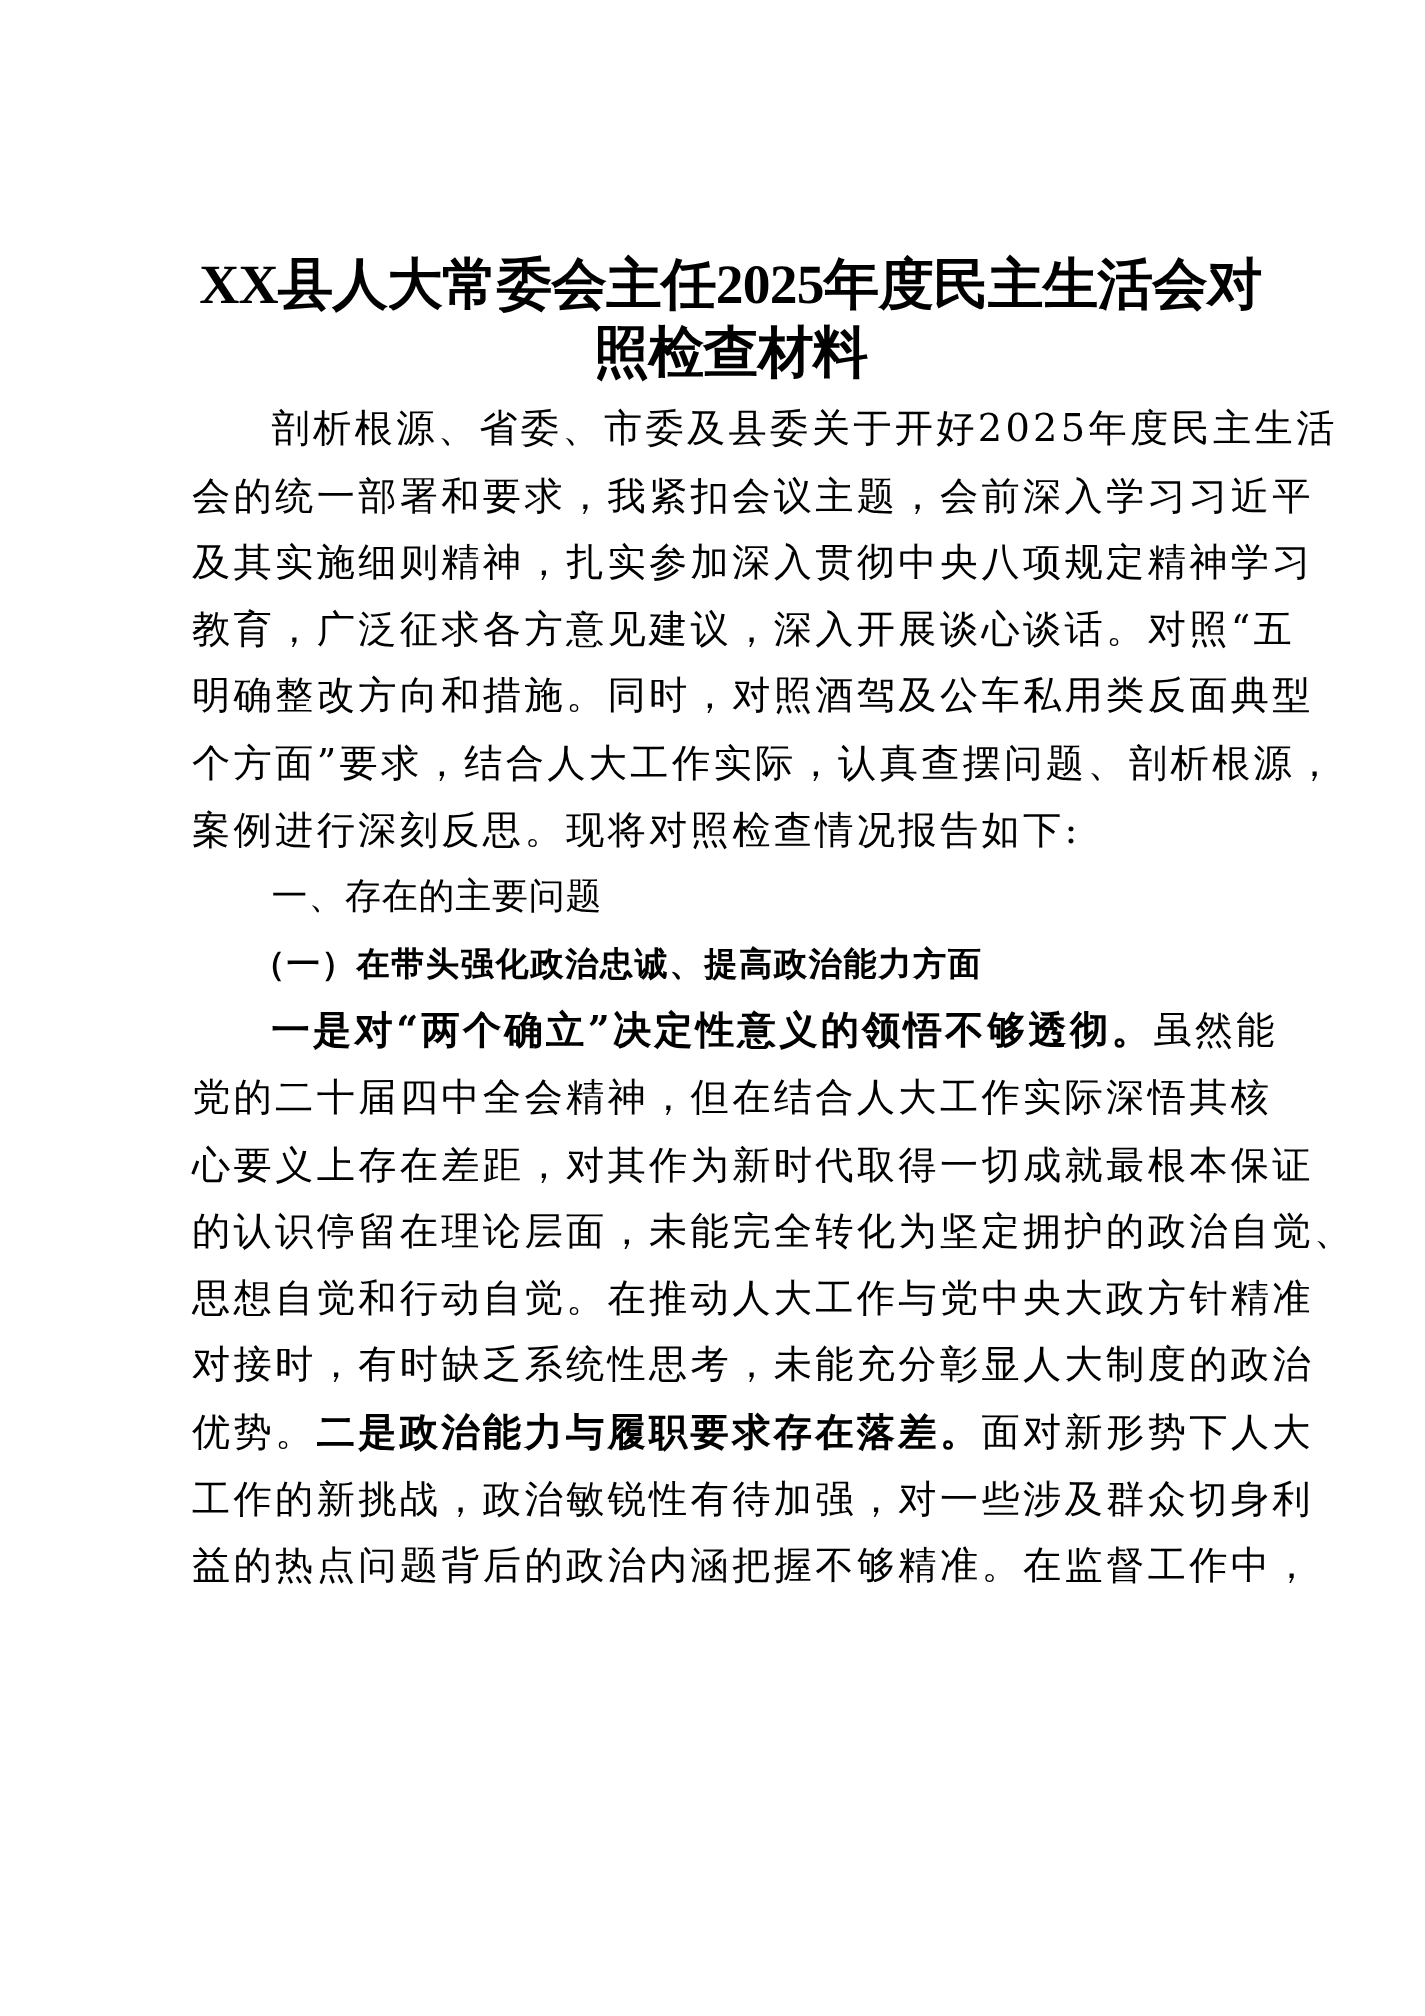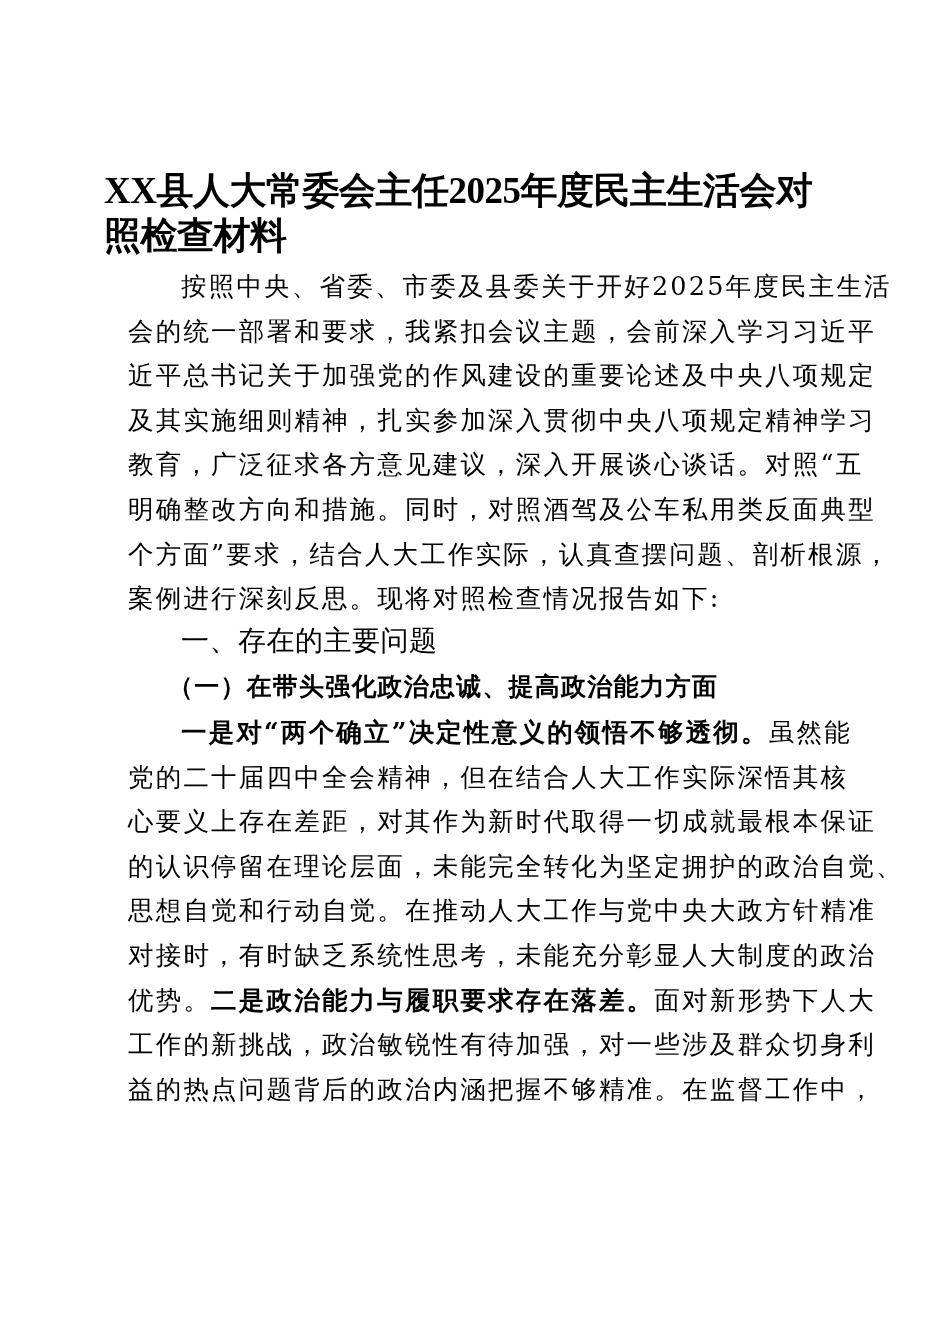--- a/index.html
+++ b/index.html
@@ -16,23 +16,24 @@
       font-family: "DejaVu Serif", "Liberation Serif", serif;
     }
     .page {
       position: absolute;
       left: 0; top: 0;
       width: 950px; height: 1344px;
       background: #ffffff;
     }
     .title {
       position: absolute;
-      left: 104px;
+      left: 122px;
       width: 730px;
       top: 168px;
+      text-align: center;
       font-family: "Liberation Serif", "DejaVu Serif", serif;
       font-weight: bold;
       font-size: 37px;
       line-height: 45px;
       letter-spacing: -0.5px;
     }
     .body {
       position: absolute;
       left: 128px;
       top: 264px;
@@ -41,46 +42,45 @@
       line-height: 44.6px;
       letter-spacing: 2.2px;
     }
     .line {
       display: block;
       white-space: nowrap;
       height: 44.6px;
     }
     .indent { padding-left: 53px; }
     .h1 {
-      font-family: Liberation Mono, monospace;
-      font-size: 28px;
+      font-family: Liberation Serif, serif;
+      font-size: 24px;
       letter-spacing: 0.5px;
     }
     .h2 {
       font-weight: bold;
-      font-size: 25px;
+      font-size: 22px;
       letter-spacing: 1.2px;
       padding-left: 40px;
     }
     .b { font-weight: bold; text-align: center; }
   </style>
 </head>
 <body>
 
 <div class="page">
 
   <div class="title">
     <div>XX县人大常委会主任2025年度民主生活会对</div>
     <div>照检查材料</div>
   </div>
 
   <div class="body">
-    <span class="line indent">按照中央、省委、市委及县委关于开好2025年度民主生活</span>
+    <span class="line indent">剖析根源、省委、市委及县委关于开好2025年度民主生活</span>
     <span class="line">会的统一部署和要求，我紧扣会议主题，会前深入学习习近平</span>
-    <span class="line">近平总书记关于加强党的作风建设的重要论述及中央八项规定</span>
     <span class="line">及其实施细则精神，扎实参加深入贯彻中央八项规定精神学习</span>
     <span class="line">教育，广泛征求各方意见建议，深入开展谈心谈话。对照“五</span>
     <span class="line">明确整改方向和措施。同时，对照酒驾及公车私用类反面典型</span>
     <span class="line">个方面”要求，结合人大工作实际，认真查摆问题、剖析根源，</span>
     <span class="line">案例进行深刻反思。现将对照检查情况报告如下:</span>
 
     <span class="line indent h1">一、存在的主要问题</span>
     <span class="line h2">（一）在带头强化政治忠诚、提高政治能力方面</span>
 
     <span class="line indent"><span class="b">一是对“两个确立”决定性意义的领悟不够透彻。</span><span>虽然能</span></span>

